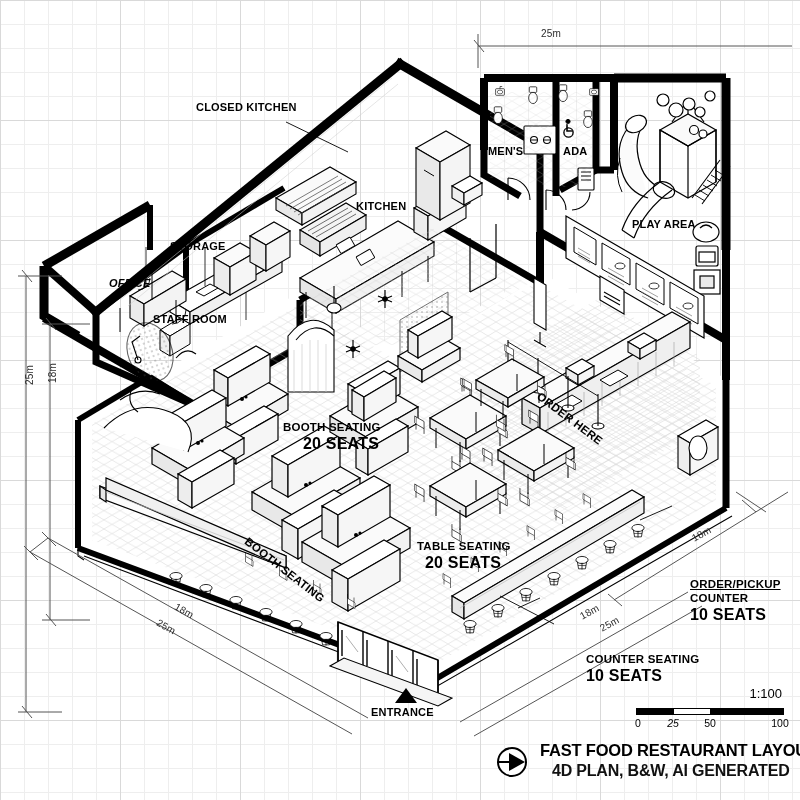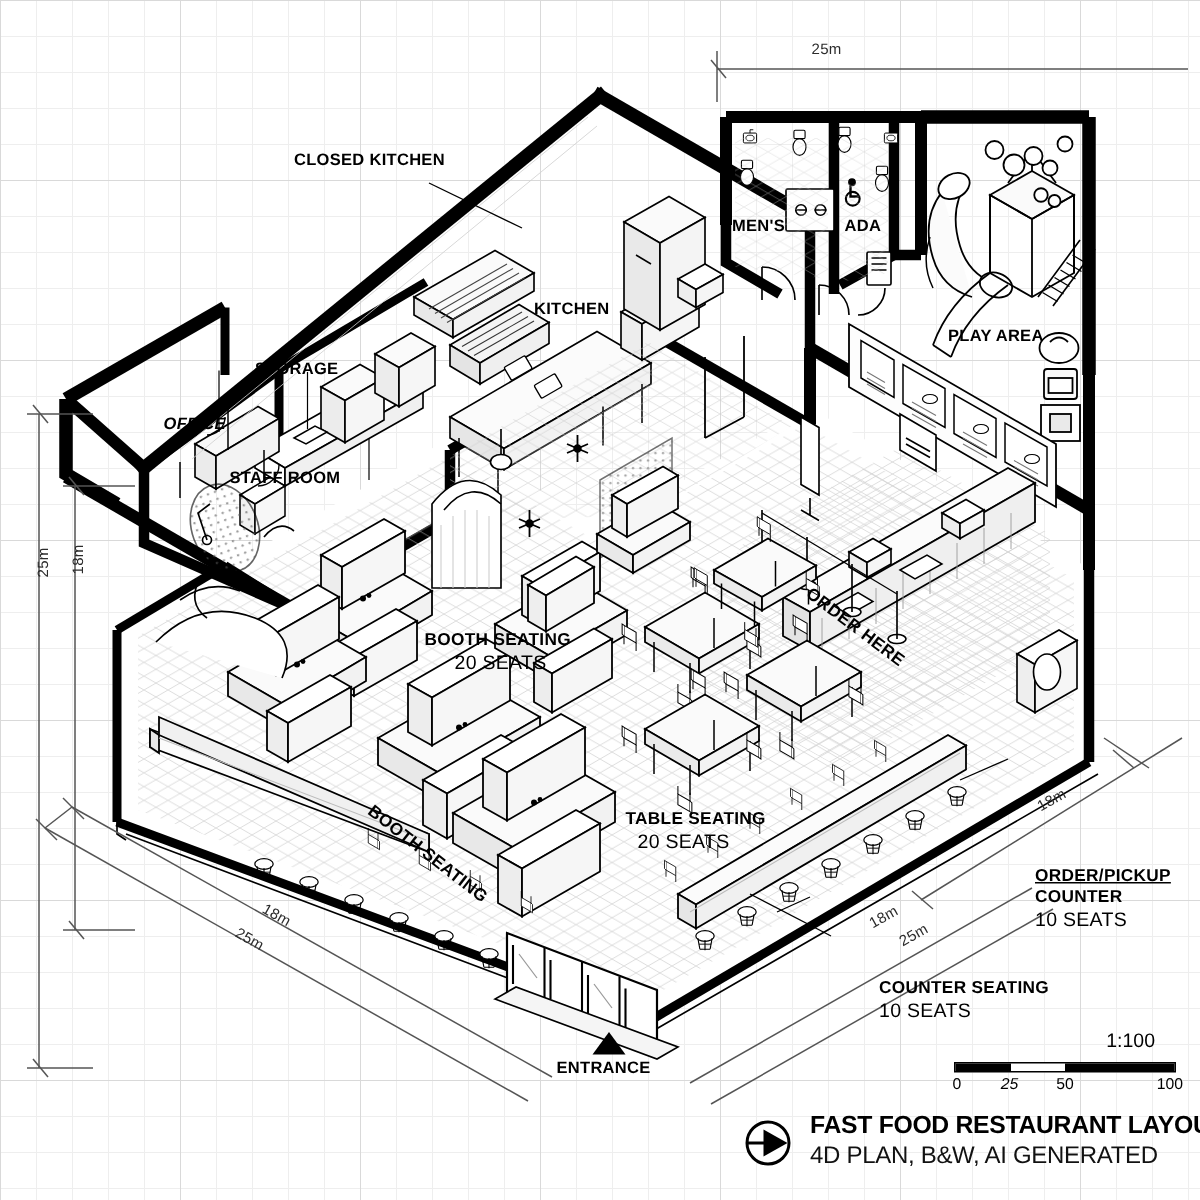--- a/index.html
+++ b/index.html
@@ -41,22 +41,22 @@
   }
   .lbl-room {
     font-size: 11px;
     font-weight: bold;
   }
   .lbl-zone {
     font-size: 11.5px;
     font-weight: bold;
   }
   .lbl-sub {
-    font-size: 13px;
-    font-weight: normal;
+    font-size: 16px;
+    font-weight: bold;
   }
   .lbl-dim {
     font-size: 10px;
     font-weight: normal;
     color: #2b2b2b;
   }
   .rot-90 { transform: rotate(-90deg); transform-origin: left top; }
   .rot-booth { transform: rotate(38deg); transform-origin: left top; }
   .rot-order { transform: rotate(37deg); transform-origin: left top; }
   .rot-dimA { transform: rotate(-29deg); transform-origin: left top; }
@@ -82,38 +82,38 @@
     left: 46px;
     top: 5px;
     font-size: 16.5px;
     font-weight: bold;
     letter-spacing: -0.2px;
     color: #000;
     white-space: nowrap;
   }
   #title-sub {
     position: absolute;
-    left: 46px;
+    left: 58px;
     top: 26px;
     font-size: 16px;
-    font-weight: normal;
+    font-weight: bold;
     letter-spacing: -0.2px;
     color: #111;
     white-space: nowrap;
   }
   #scalebar-wrap {
     position: absolute;
     left: 636px;
     top: 698px;
     width: 150px;
     height: 34px;
   }
   #scale-ratio {
     position: absolute;
-    right: 16px;
+    right: 4px;
     top: -12px;
     font-size: 13px;
     font-weight: normal;
     color: #000;
     text-align: center;
   }
   #scale-bar {
     position: absolute;
     left: 0px;
     top: 10px;

